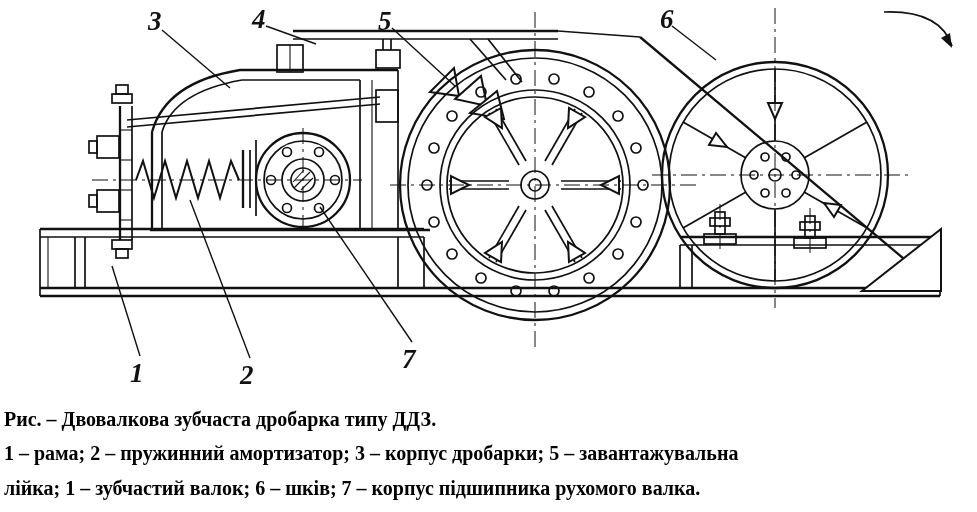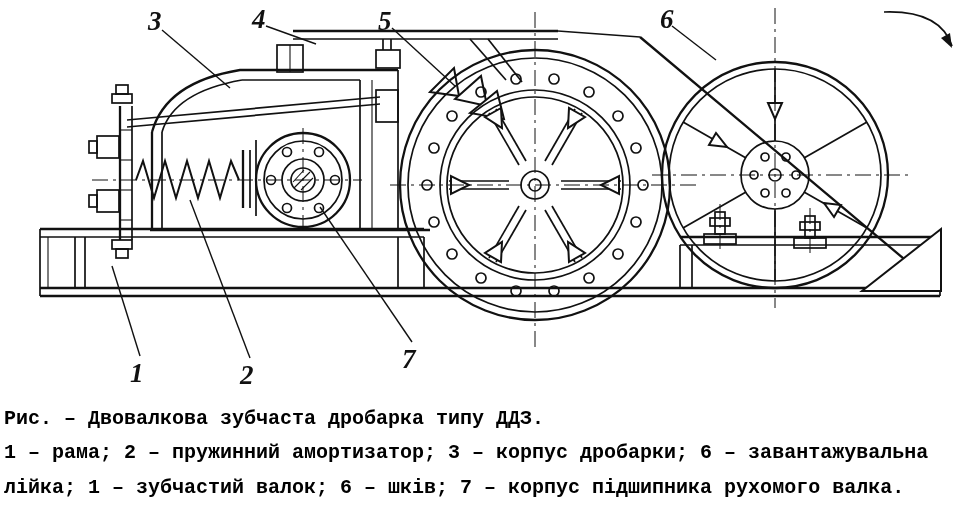--- a/index.html
+++ b/index.html
@@ -15,21 +15,21 @@
   .s   { stroke:#111; fill:none; stroke-width:1.7; }
   .s2  { stroke:#111; fill:none; stroke-width:2.3; }
   .thin{ stroke:#111; fill:none; stroke-width:1.1; }
   .ld  { stroke:#111; fill:none; stroke-width:1.4; }
   .cl  { stroke:#111; fill:none; stroke-width:1; stroke-dasharray:16 5 3 5; }
   .wh  { fill:#ffffff; stroke:#111; stroke-width:2; }
   .blk { fill:#111; stroke:none; }
   text.num { font:italic 700 27px "Liberation Serif", serif; fill:#111; }
   .caption {
     padding:6px 22px 0 4px;
-    font-family:Liberation Mono, monospace;
+    font-family:Liberation Serif, serif;
     font-weight:700;
     font-size:20px;
     color:#000;
   }
   .caption p { margin:0 0 12px 0; line-height:1.12; }
 </style>
 </head>
 <body>
 
 <div class="page">
@@ -238,17 +238,17 @@
       <text class="num" x="378" y="30">5</text>
       <text class="num" x="660" y="28">6</text>
       <text class="num" x="130" y="382">1</text>
       <text class="num" x="240" y="384">2</text>
       <text class="num" x="402" y="368">7</text>
     </g>
   </svg>
 
   <div class="caption">
     <p>Рис. – Двовалкова зубчаста дробарка типу ДДЗ.</p>
-    <p>1 – рама; 2 – пружинний амортизатор; 3 – корпус дробарки; 6 – завантажувальна</p>
+    <p>1 – рама; 2 – пружинний амортизатор; 3 – корпус дробарки; 5 – завантажувальна</p>
     <p>лійка; 1 – зубчастий валок; 6 – шків; 7 – корпус підшипника рухомого валка.</p>
   </div>
 
 </div>
 
 </body></html>

